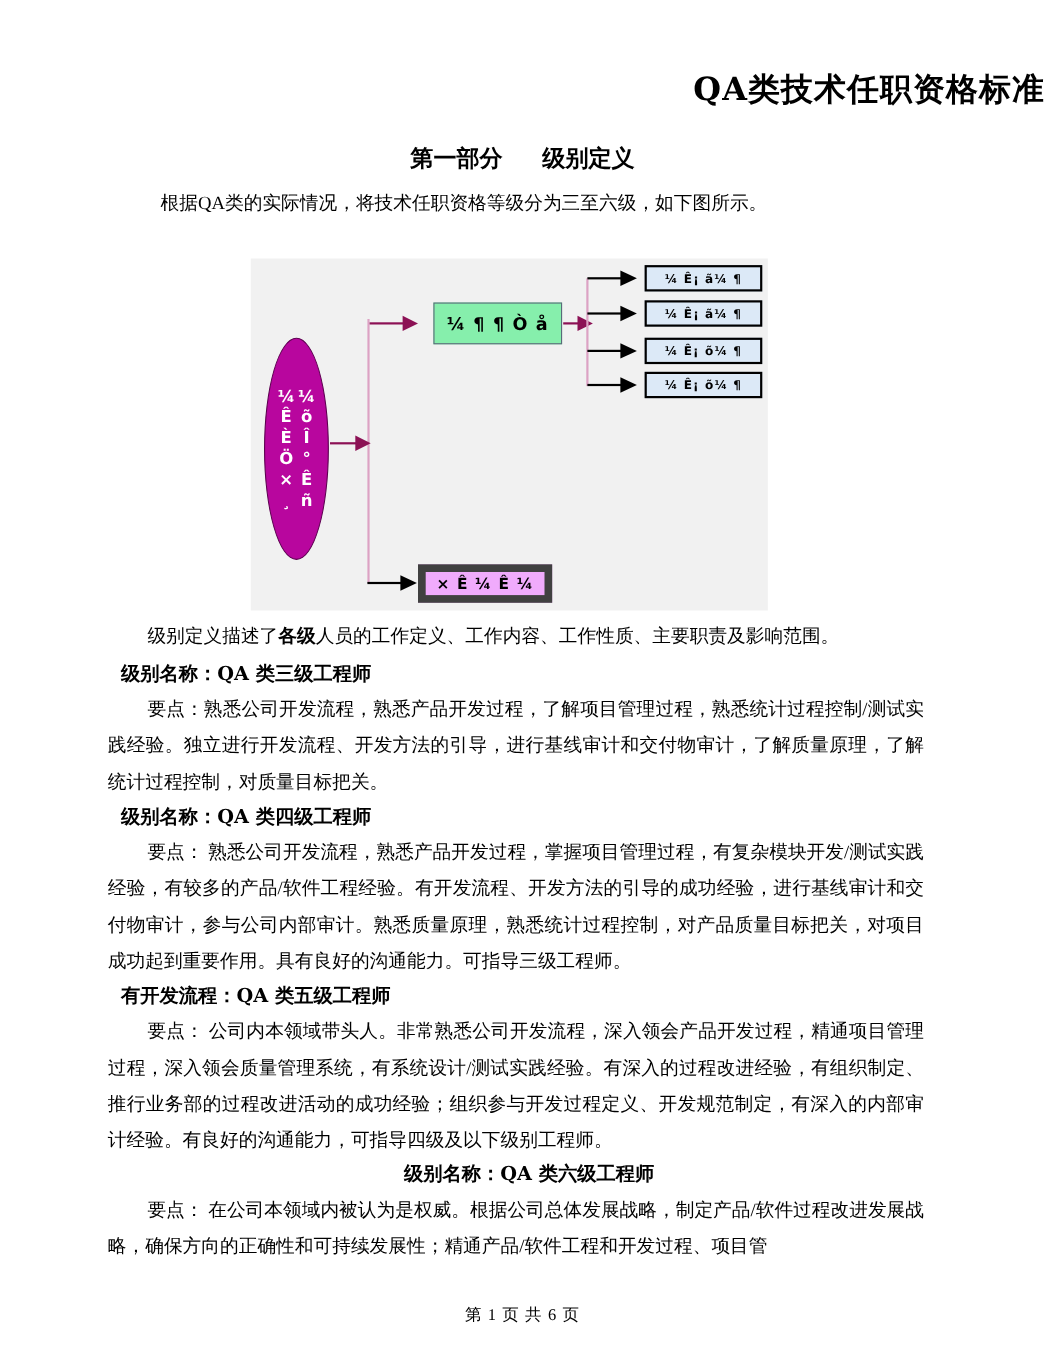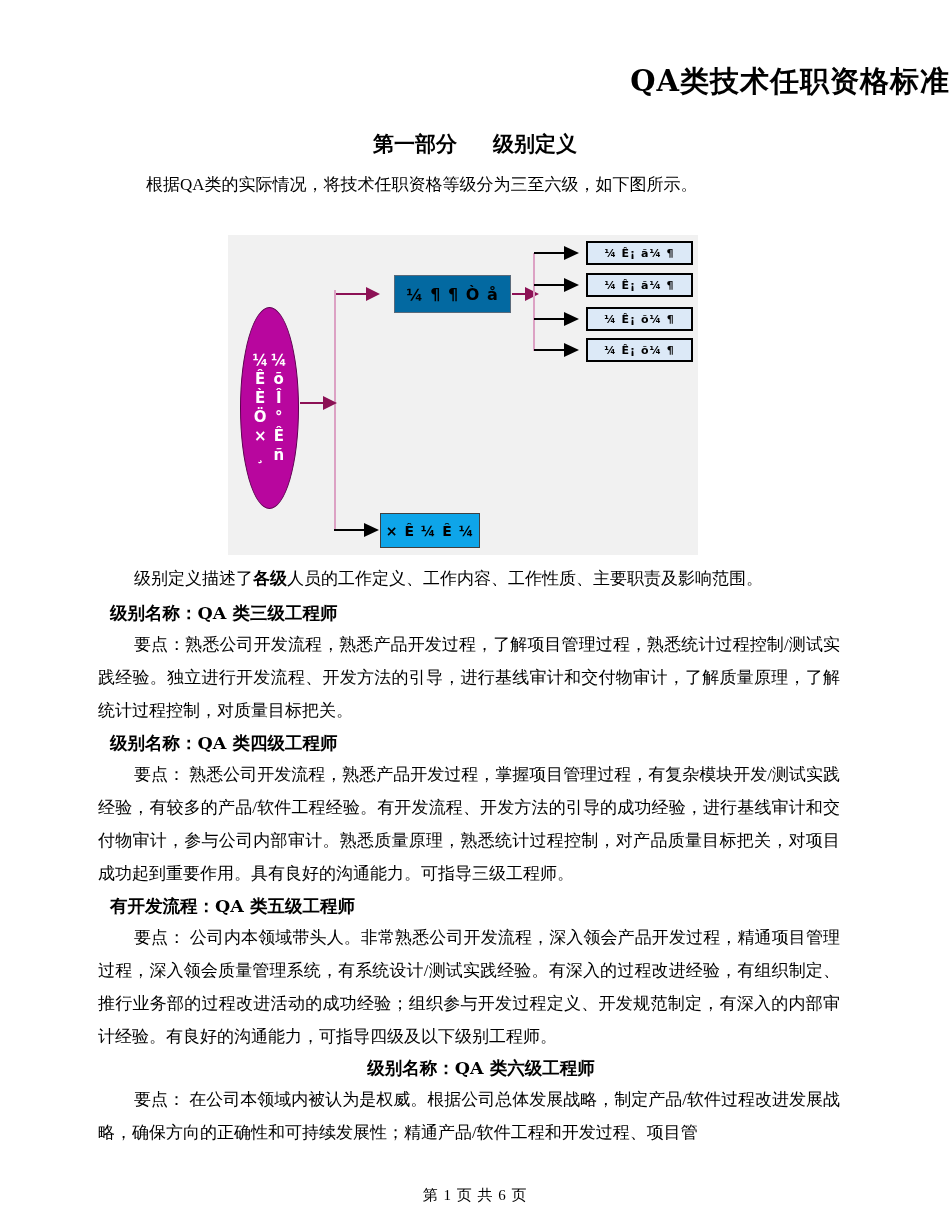--- a/index.html
+++ b/index.html
@@ -105,45 +105,45 @@
     font-family: "DejaVu Sans", "Liberation Sans", sans-serif;
     font-weight: bold;
     letter-spacing: 1px;
   }
 
   .node-center {
     left: 166px;
     top: 40px;
     width: 117px;
     height: 38px;
-    background: #0369a1;
+    background: #86efac;
     border: 1.4px solid #5a6a7a;
     font-size: 16px;
   }
 
   .node-leaf {
     left: 358px;
     width: 107px;
     height: 24px;
     background: #dce9f7;
     border: 2px solid #000000;
     font-size: 11px;
   }
   .leaf-0 { top: 6px; }
   .leaf-1 { top: 38px; }
   .leaf-2 { top: 72px; }
   .leaf-3 { top: 103px; }
 
   .node-bottom {
     left: 152px;
     top: 278px;
-    width: 100px;
+    width: 122px;
     height: 35px;
-    background: #0ea5e9;
-    border: 1px solid #404040;
+    background: #f0abfc;
+    border: 7px solid #404040;
     font-size: 14px;
   }
 
   
   .vline-main {
     position: absolute;
     left: 106px;
     top: 55px;
     width: 2px;
     height: 240px;

